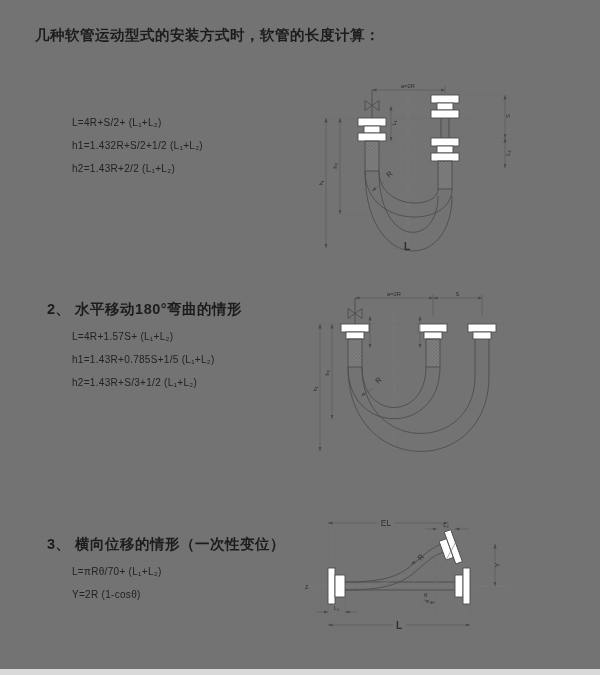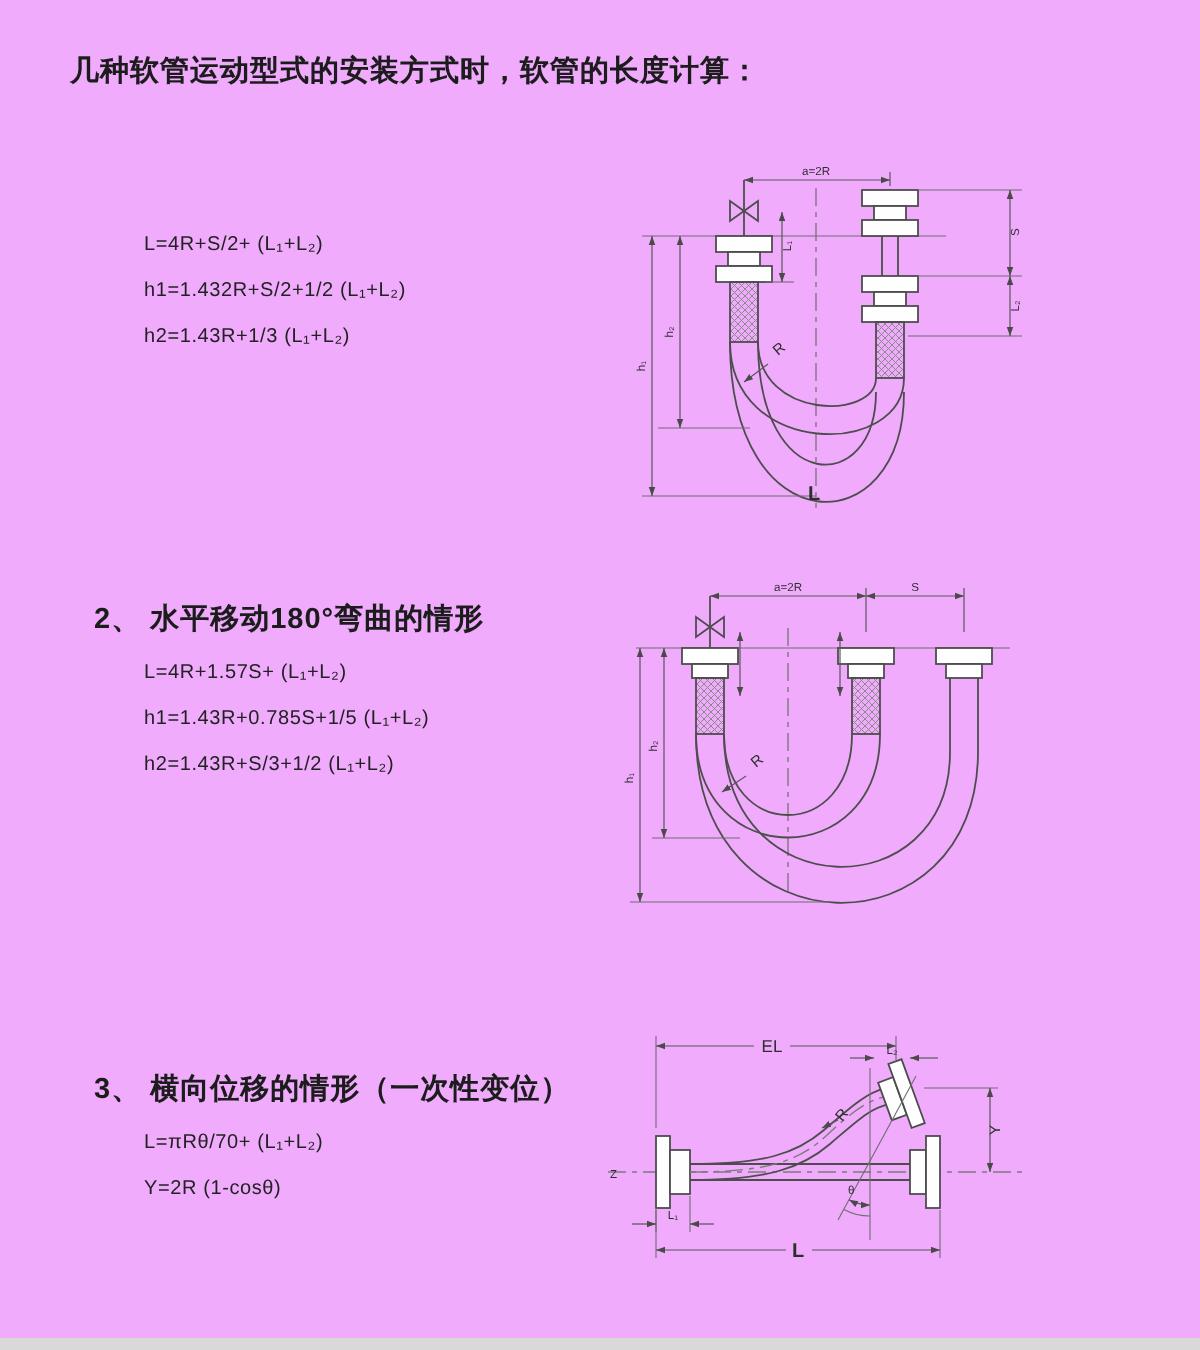--- a/index.html
+++ b/index.html
@@ -1,20 +1,20 @@
 <!DOCTYPE html>
 <html><head>
 <meta charset="utf-8">
 <style>
   html,body{margin:0;padding:0;}
   body{
     width:600px;height:675px;position:relative;background:#ffffff;
     font-family:"Liberation Sans","DejaVu Sans",sans-serif;color:#1c1c1c;overflow:hidden;
   }
-  .page{position:absolute;inset:0;background:#f0abfc;}
+  .page{position:absolute;inset:0;background:#737373;}
   .scan-edge{position:absolute;left:0;right:0;bottom:0;height:6px;background:#d9d9d9;}
   .title{position:absolute;left:35px;top:26px;font-size:14.5px;font-weight:700;letter-spacing:.5px;}
   .sec-text{position:absolute;width:300px;}
   #s1t{left:47px;top:105px;}
   #s2t{left:47px;top:300px;}
   #s3t{left:47px;top:535px;}
   .heading{font-size:14.5px;font-weight:700;letter-spacing:.5px;}
   .formula{font-size:10px;margin-top:12px;margin-left:25px;letter-spacing:.3px;color:#222;}
   .diag{position:absolute;}
   #d1{left:313px;top:78px;width:235px;height:180px;}
@@ -34,21 +34,21 @@
 </head>
 <body>
 
 <div class="page">
 
   <div class="title">几种软管运动型式的安装方式时，软管的长度计算：</div>
 
   <div class="sec-text" id="s1t">
     <div class="formula">L=4R+S/2+ (L₁+L₂)</div>
     <div class="formula">h1=1.432R+S/2+1/2 (L₁+L₂)</div>
-    <div class="formula">h2=1.43R+1/3 (L₁+L₂)</div>
+    <div class="formula">h2=1.43R+2/2 (L₁+L₂)</div>
   </div>
 
   <svg class="diag" id="d1" viewBox="0 0 235 180">
     <defs>
       <marker id="ar1" viewBox="0 0 8 7" refX="7.5" refY="3.5" markerWidth="8" markerHeight="7" orient="auto-start-reverse">
         <path d="M0,0.8 L7.5,3.5 L0,6.2 Z" fill="#4a4a4a"></path>
       </marker>
       <pattern id="ht1" width="3.5" height="3.5" patternUnits="userSpaceOnUse">
         <path d="M0,0 L3.5,3.5 M3.5,0 L0,3.5" stroke="#8a8a8a" stroke-width="0.5"></path>
       </pattern>

